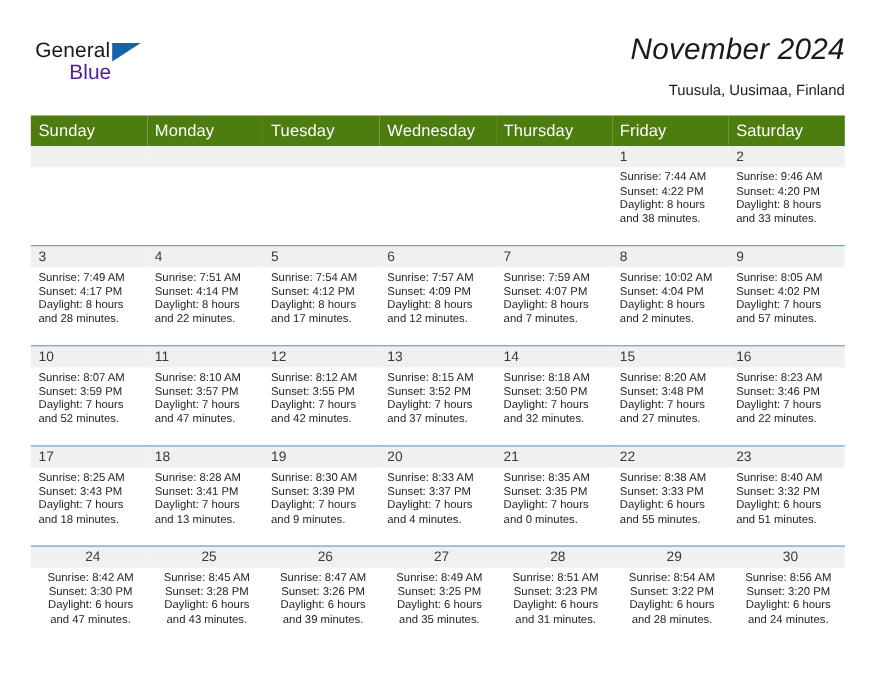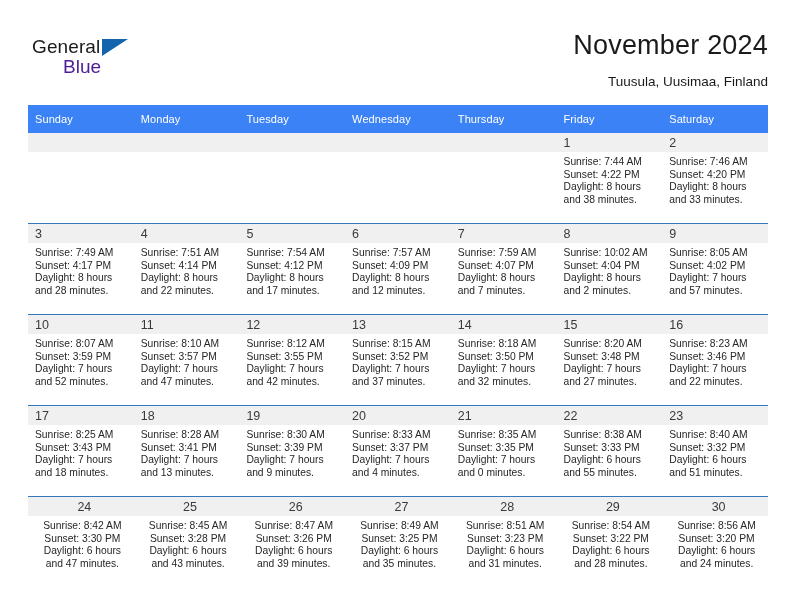--- a/index.html
+++ b/index.html
@@ -74,20 +74,21 @@
     top: 0;
     text-align: right;
   }
   .cal-title {
     font-size: 27px;
     color: #1a1a1a;
     line-height: 34px;
     font-weight: normal;
     letter-spacing: .2px;
     white-space: nowrap;
+    font-style: italic;
   }
   .cal-subtitle {
     margin-top: 11px;
     font-size: 13.5px;
     color: #1a1a1a;
     line-height: 17px;
     white-space: nowrap;
   }
 
   
@@ -95,23 +96,23 @@
     position: absolute;
     left: 28px;
     top: 105px;
     width: 740px;
     border-collapse: collapse;
     table-layout: fixed;
   }
   .calendar col { width: 105.71px; }
 
   .calendar thead th {
-    background: #3b82f6;
+    background: #4d7c0f;
     color: #ffffff;
-    font-size: 11px;
+    font-size: 15px;
     font-weight: normal;
     text-align: left;
     padding: 5px 0 5px 7px;
     height: 18px;
     vertical-align: middle;
     letter-spacing: .1px;
   }
 
   .calendar tbody tr { height: 90px; }
   .calendar tbody td {
@@ -226,21 +227,21 @@
                 <div>Sunset: 4:22 PM</div>
                 <div>Daylight: 8 hours</div>
                 <div>and 38 minutes.</div>
               </div>
             </div>
           </td>
           <td>
             <div class="cell">
               <div class="daynum-band"><span class="daynum">2</span></div>
               <div class="details">
-                <div>Sunrise: 7:46 AM</div>
+                <div>Sunrise: 9:46 AM</div>
                 <div>Sunset: 4:20 PM</div>
                 <div>Daylight: 8 hours</div>
                 <div>and 33 minutes.</div>
               </div>
             </div>
           </td>
         </tr>
         <tr>
           <td>
             <div class="cell">

